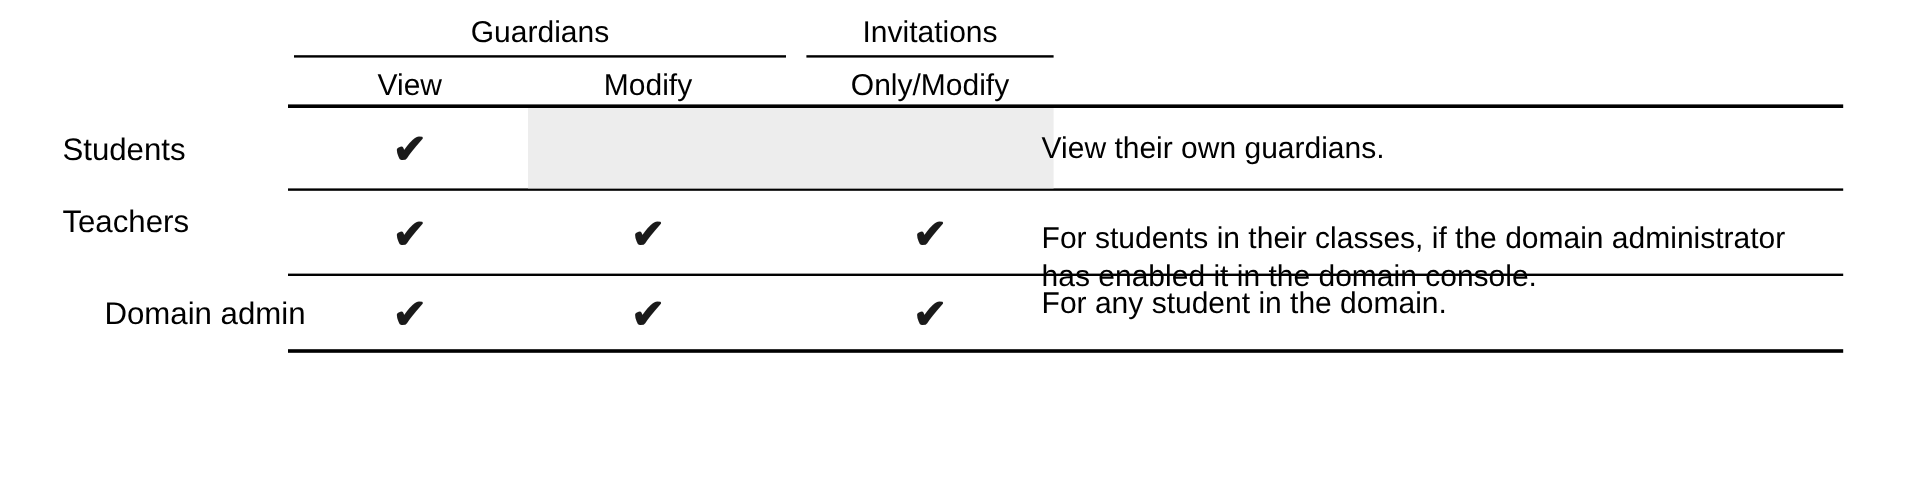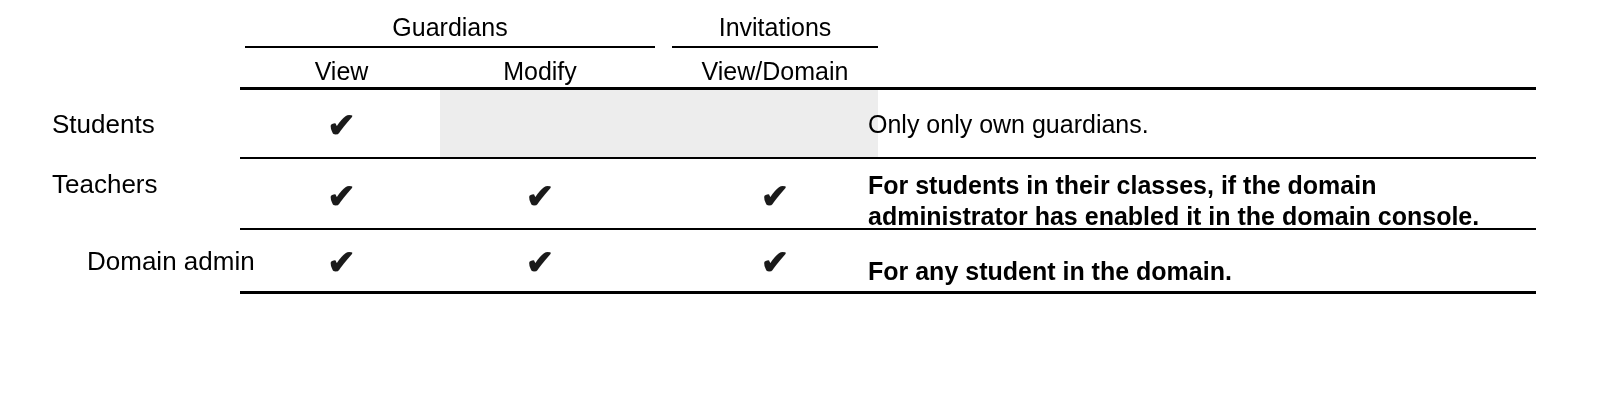--- a/index.html
+++ b/index.html
@@ -130,22 +130,22 @@
   .row-admin    .check { top: 14px; }
 
   .row-note {
     position: absolute;
     left: 868px;
     width: 655px;
     font-size: 25px;
     line-height: 31px;
   }
   .row-students .row-note { top: 19px; }
-  .row-teachers .row-note { top: 10px; font-weight: bold; }
-  .row-admin    .row-note { top: 25px; font-weight: bold; }
+  .row-teachers .row-note { top: 24px; }
+  .row-admin    .row-note { top: 7px; }
 
   
   .footnote {
     position: absolute;
     left: 247px;
     top: 338px;
     font-size: 25px;
     line-height: 31px;
     white-space: nowrap;
   }
@@ -162,36 +162,36 @@
     </div>
     <div class="spanner-group sp-invitations">
       <span>Invitations</span>
       <span class="rule"></span>
     </div>
   </div>
 
   <div class="subhead">
     <div class="subhead-cell sh-modify">Modify</div>
     <div class="subhead-cell sh-view">View</div>
-    <div class="subhead-cell sh-viewmod">View/Domain</div>
+    <div class="subhead-cell sh-viewmod">Only/Modify</div>
   </div>
 
   <div class="hrule rule-top" style="background: rgb(0, 0, 0);"></div>
   <div class="hrule thin rule-r1" style="background: rgb(0, 0, 0);"></div>
   <div class="hrule thin rule-r2" style="background: rgb(0, 0, 0);"></div>
   <div class="hrule rule-bottom" style="background: rgb(0, 0, 0);"></div>
 
   <div class="shade" style="background: rgb(237, 237, 237);"></div>
 
   <div class="row row-students">
     <div class="row-label">Students</div>
     <div class="check c-view">✔</div>
     <div class="check c-modify"></div>
     <div class="check c-invites"></div>
-    <div class="row-note">Only only own guardians.</div>
+    <div class="row-note">View their own guardians.</div>
   </div>
 
   <div class="row row-teachers">
     <div class="row-label">Teachers</div>
     <div class="check c-view">✔</div>
     <div class="check c-modify">✔</div>
     <div class="check c-invites">✔</div>
     <div class="row-note">For students in their classes, if the domain administrator has enabled it in the domain console.</div>
   </div>
 

